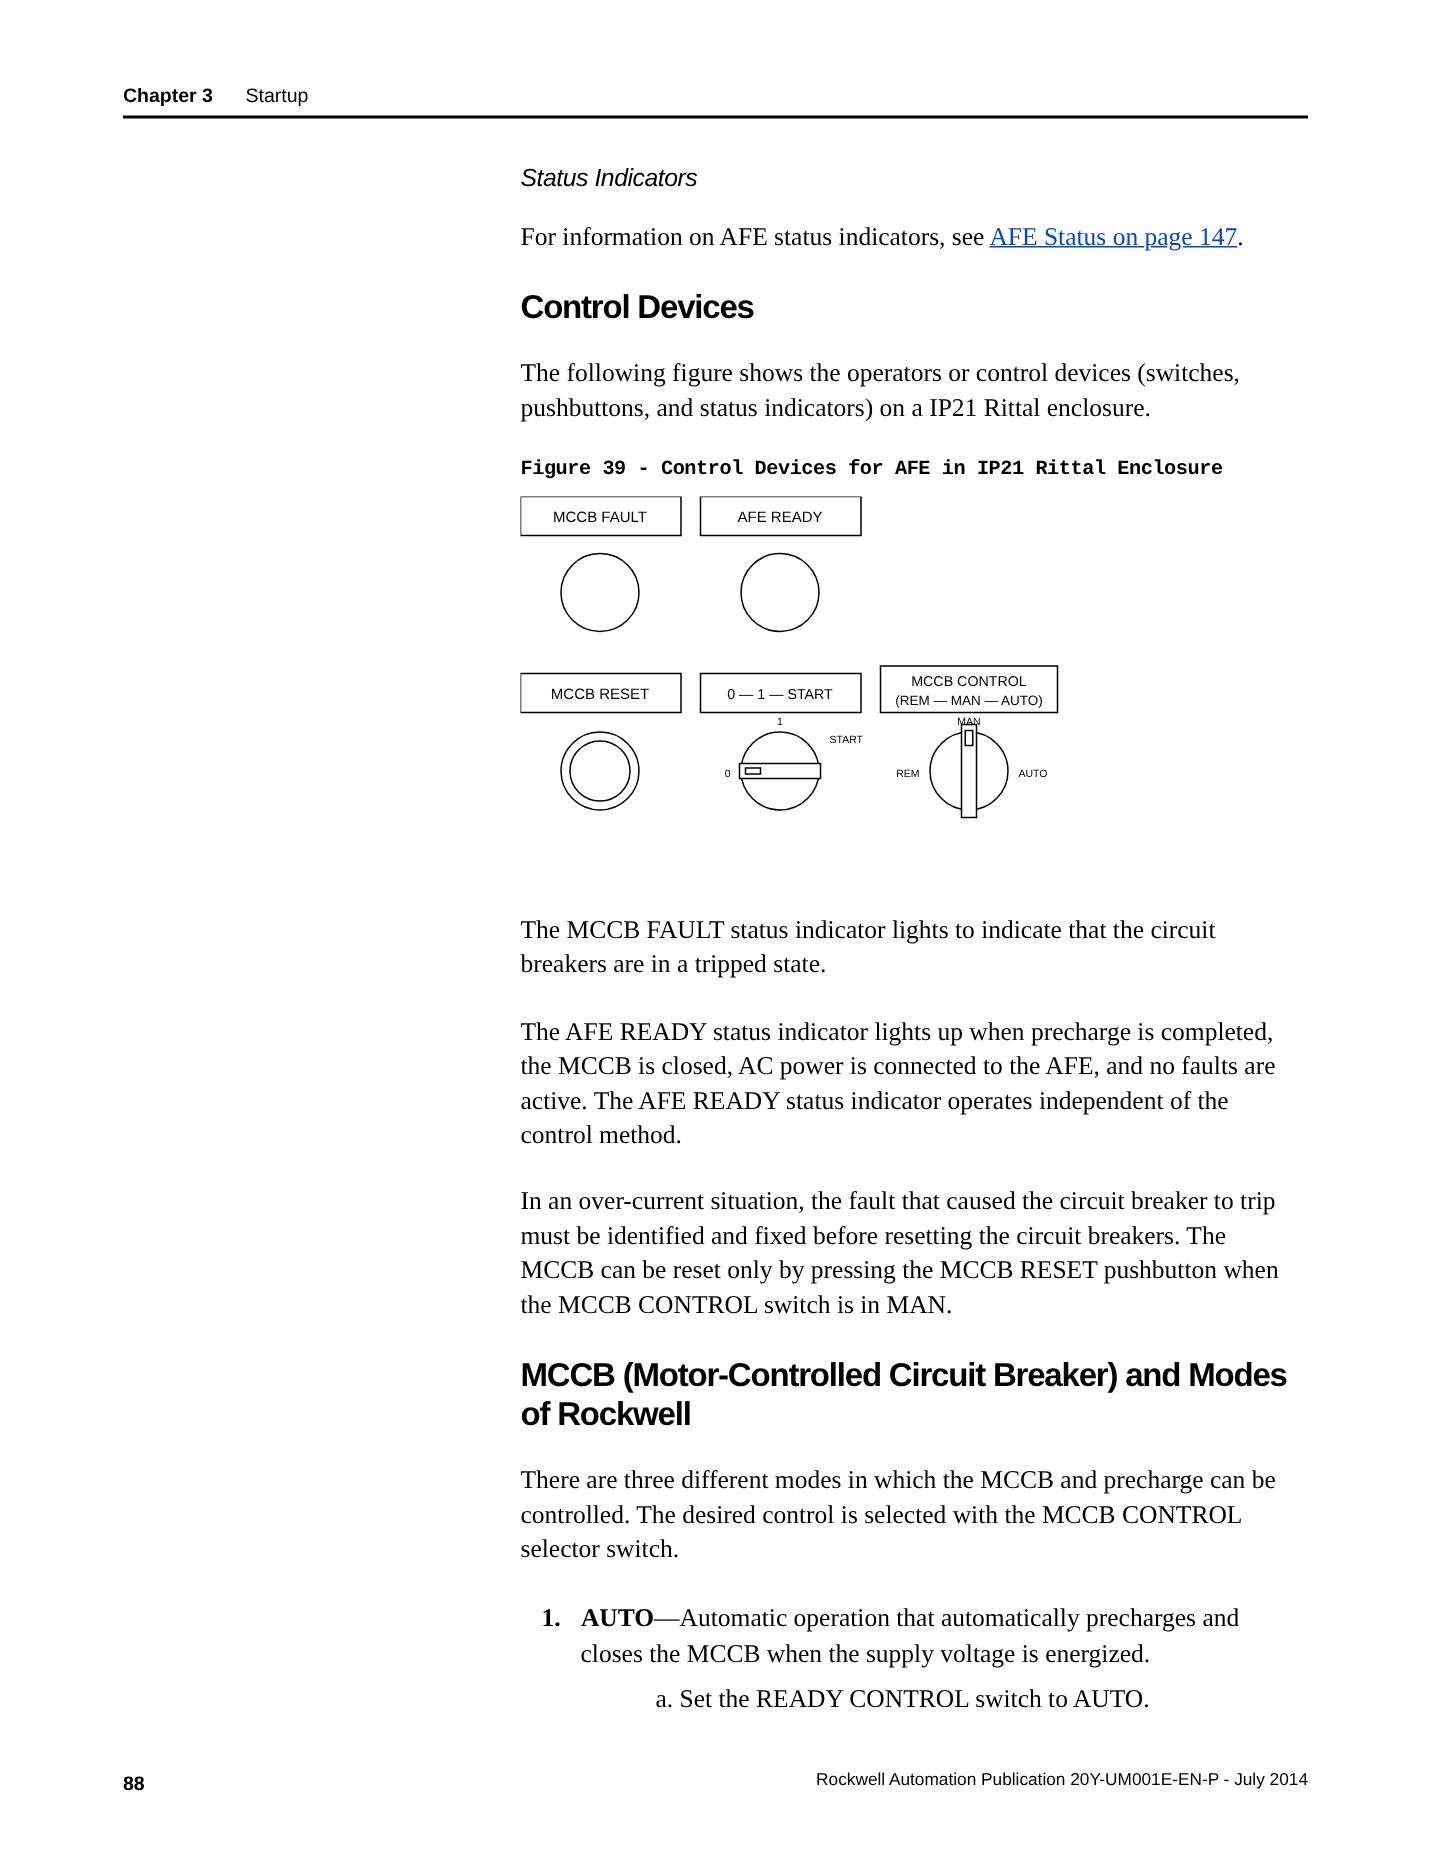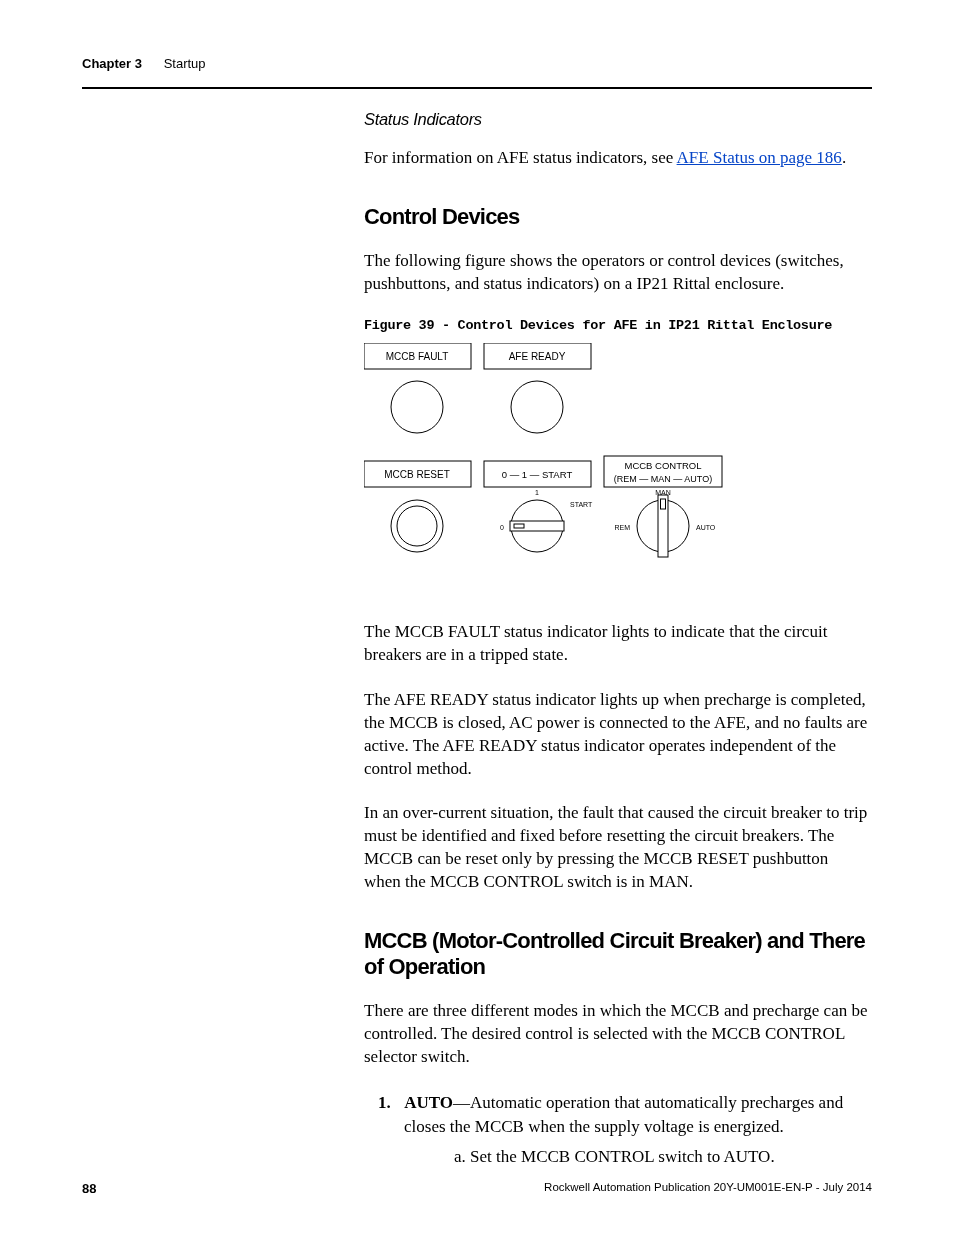--- a/index.html
+++ b/index.html
@@ -12,47 +12,47 @@
     color: #000;
     position: relative;
     background: #fff;
   }
   .header {
     position: absolute;
     top: 56px;
     left: 82px;
     right: 82px;
     border-bottom: 2px solid #000;
-    padding-bottom: 16px;
+    padding-bottom: 6px;
     font-family: Arial, Helvetica, sans-serif;
     font-size: 13px;
   }
   .header .chapter { font-weight: bold; }
   .content {
     position: absolute;
-    left: 364px;
+    left: 347px;
     right: 85px;
     top: 110px;
   }
   .subhead-italic {
     font-family: Arial, Helvetica, sans-serif;
     font-style: italic;
     font-size: 16.5px;
     font-weight: 500;
     letter-spacing: -0.3px;
     margin-bottom: 18px;
   }
   .para { line-height: 1.35; margin-bottom: 22px; }
   a { color: #0645c8; text-decoration: underline; }
   .h2 {
     font-family: Arial, Helvetica, sans-serif;
     font-weight: bold;
     font-size: 22px;
     letter-spacing: -0.8px;
-    margin-top: 34px;
+    margin-top: 22px;
     margin-bottom: 20px;
   }
   .figcap {
     font-family: Liberation Mono, monospace;
     font-weight: bold;
     font-size: 13.5px;
     letter-spacing: -0.3px;
     margin-top: 10px;
     margin-bottom: 10px;
   }
@@ -81,21 +81,21 @@
 <div class="header">
   <span class="chapter">Chapter 3</span>
   <span>&nbsp;&nbsp;&nbsp;&nbsp;&nbsp;</span><span>Startup</span>
 </div>
 
 <div class="content">
 
   <div class="subhead-italic">Status Indicators</div>
 
   <div class="para">
-    <span>For information on AFE status indicators, see </span><a href="#">AFE Status on page 186</a><span>.</span>
+    <span>For information on AFE status indicators, see </span><a href="#">AFE Status on page 147</a><span>.</span>
   </div>
 
   <div class="h2">Control Devices</div>
 
   <div class="para">The following figure shows the operators or control devices (switches, pushbuttons, and status indicators) on a IP21 Rittal enclosure.</div>
 
   <div class="figcap">Figure 39 - Control Devices for AFE in IP21 Rittal Enclosure</div>
 
   <div class="figure">
     <svg width="360" height="245" viewBox="0 0 360 245">
@@ -132,31 +132,31 @@
       <text x="266" y="187" text-anchor="end" font-size="7">REM</text>
       <text x="299" y="152" text-anchor="middle" font-size="7">MAN</text>
       <text x="332" y="187" font-size="7">AUTO</text>
     </svg>
   </div>
 
   <div class="para">The MCCB FAULT status indicator lights to indicate that the circuit breakers are in a tripped state.</div>
   <div class="para">The AFE READY status indicator lights up when precharge is completed, the MCCB is closed, AC power is connected to the AFE, and no faults are active. The AFE READY status indicator operates independent of the control method.</div>
   <div class="para">In an over-current situation, the fault that caused the circuit breaker to trip must be identified and fixed before resetting the circuit breakers. The MCCB can be reset only by pressing the MCCB RESET pushbutton when the MCCB CONTROL switch is in MAN.</div>
 
-  <div class="h2">MCCB (Motor-Controlled Circuit Breaker) and There of Operation</div>
+  <div class="h2">MCCB (Motor-Controlled Circuit Breaker) and Modes of Rockwell</div>
 
   <div class="para">There are three different modes in which the MCCB and precharge can be controlled. The desired control is selected with the MCCB CONTROL selector switch.</div>
 
   <div class="ol1">
     <div style="line-height:1.4;">
       <span class="num">1.</span>
       <b>AUTO</b><span>—Automatic operation that automatically precharges and closes the MCCB when the supply voltage is energized.</span>
     </div>
     <div class="subol">
-      <div>a.   Set the MCCB CONTROL switch to AUTO.</div>
+      <div>a.   Set the READY CONTROL switch to AUTO.</div>
     </div>
   </div>
 
 </div>
 
 <div class="footer">
   <span class="pagenum">88</span>
   <span>Rockwell Automation Publication 20Y-UM001E-EN-P - July 2014</span>
 </div>
 

